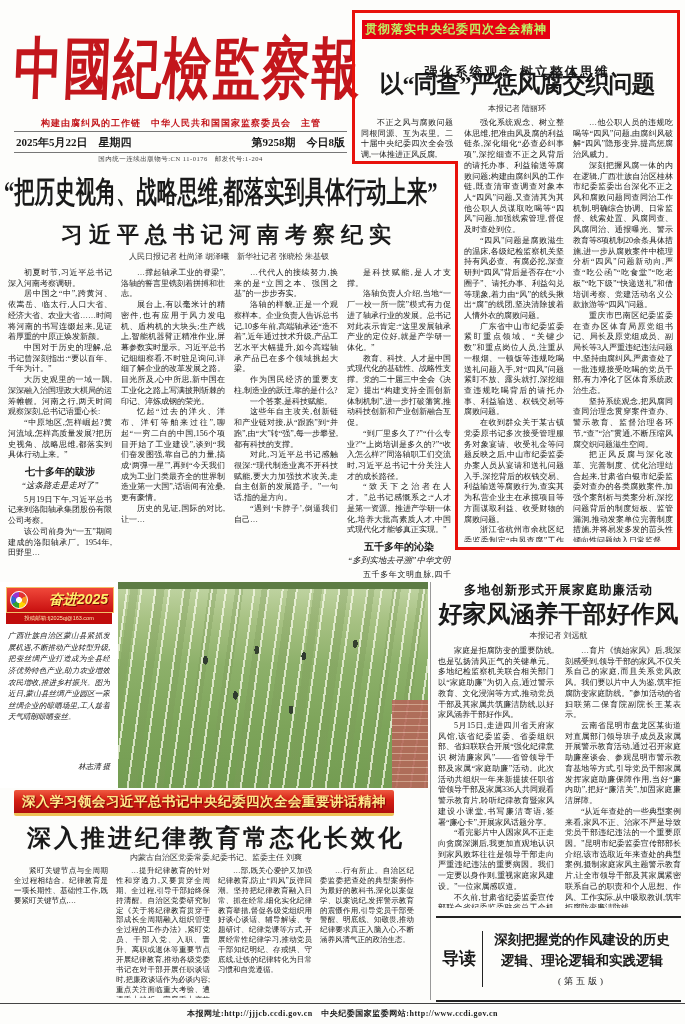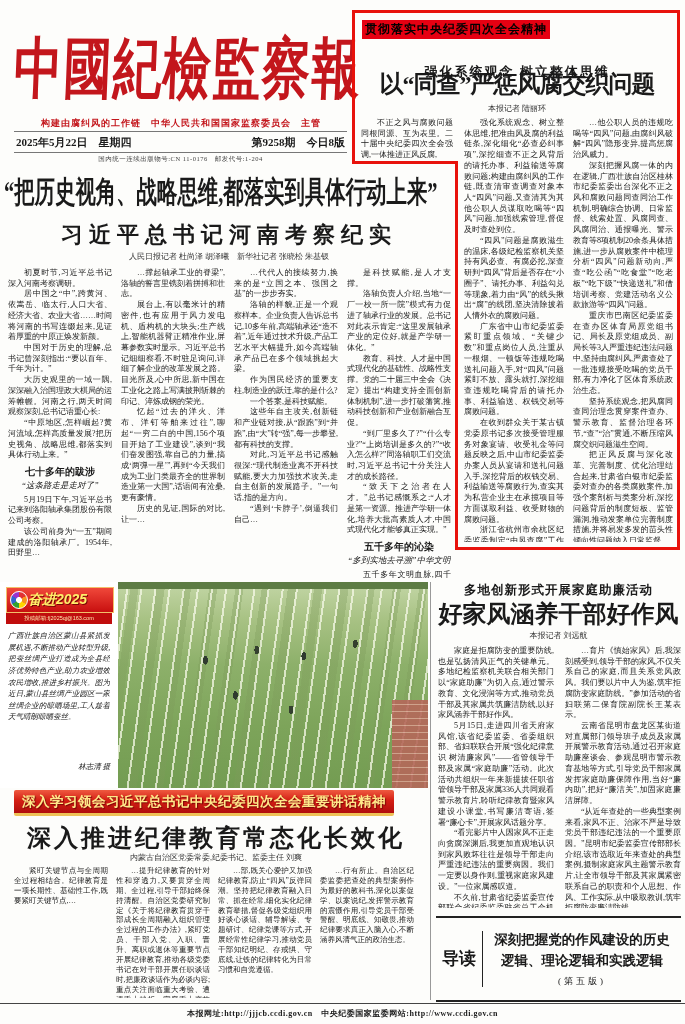--- a/index.html
+++ b/index.html
@@ -4,21 +4,21 @@
 <title>中国纪检监察报</title>
 <style>
   html,body{margin:0;padding:0;}
   body{width:685px;height:1024px;position:relative;background:#fdfdfb;font-family:"Liberation Serif","DejaVu Serif",serif;color:#1a1a1a;overflow:hidden;}
   .abs{position:absolute;}
   .redline{background:#e8120c;}
   .masthead-title{font-weight:bold;color:#c3161c;font-size:66px;white-space:nowrap;transform:scaleX(0.73) skewX(-3deg);transform-origin:0 50%;font-family:"DejaVu Serif","Liberation Serif",serif;letter-spacing:2px;}
   .org-line{color:#c3161c;font-size:9px;font-weight:bold;letter-spacing:1px;text-align:center;}
   .dateline{display:flex;justify-content:space-between;font-size:11px;font-weight:600;}
   .pubcode{font-size:6.5px;color:#444;text-align:center;letter-spacing:.5px;}
-  .box-banner{background:#e60012;color:#000000;font-weight:bold;font-size:12px;line-height:19px;text-align:center;letter-spacing:1px;}
+  .box-banner{background:#e60012;color:#bef264;font-weight:bold;font-size:12px;line-height:19px;text-align:center;letter-spacing:1px;}
   .box-kicker{font-size:13px;font-weight:bold;text-align:center;letter-spacing:2px;}
   .box-headline{font-size:24px;font-weight:bold;text-align:center;letter-spacing:-1px;white-space:nowrap;}
   .byline{font-size:8px;color:#333;text-align:center;}
   .col{position:absolute;overflow:hidden;font-size:8px;line-height:1.34;text-align:justify;color:#1a1a1a;}
   .col-sm{font-size:7.5px;line-height:1.32;}
   .para{margin:0;text-indent:2em;}
   .para.h{text-indent:0;text-align:center;font-weight:bold;font-size:10px;margin:4px 0 2px;}
   .para.q{text-indent:0;text-align:center;font-style:italic;font-size:8.5px;margin:0 0 3px;}
   .main-headline-inner{display:inline-block;white-space:nowrap;transform:scaleX(0.68);transform-origin:0 50%;font-size:30px;font-weight:bold;letter-spacing:0;}
   .subhead{font-size:22px;font-weight:bold;letter-spacing:6px;text-align:center;}
@@ -34,21 +34,21 @@
     radial-gradient(4px 7px at 55% 55%, #2f3a2f 60%, transparent 61%),
     radial-gradient(4px 7px at 68% 62%, #34402f 60%, transparent 61%),
     linear-gradient(180deg,#5d7c44 0px,#5d7c44 7px,transparent 7px),
     repeating-linear-gradient(98deg, rgba(246,249,231,0.75) 0 2px, transparent 2px 14px),
     repeating-linear-gradient(98deg, rgba(125,155,90,0.35) 0 8px, transparent 8px 26px),
     linear-gradient(180deg,#c3d6a6 0%,#a8c284 18%,#8db06a 40%,#7da45a 70%,#739c52 100%);}
   .brick{background:repeating-linear-gradient(0deg,#b5685a 0 6px,#d8a291 6px 7px),repeating-linear-gradient(90deg,rgba(0,0,0,.12) 0 10px,transparent 10px 11px);opacity:.9;}
   .caption-panel{background:#fff;}
   .caption-text{font-size:7.5px;line-height:1.55;font-style:italic;text-align:justify;}
   .credit{font-size:7.5px;text-align:right;font-style:italic;}
-  .badge{background:linear-gradient(180deg,#f0483a,#c80f0f);border:1px solid #f2c06a;border-radius:0;display:flex;align-items:center;gap:0;padding:0 3px;}
+  .badge{background:linear-gradient(180deg,#f0483a,#c80f0f);border:1px solid #f2c06a;border-radius:0;display:flex;align-items:center;gap:21px;padding:0 3px;}
   .pinwheel{width:16px;height:16px;border-radius:50%;flex:0 0 16px;background:radial-gradient(circle 3px at 50% 50%, #fff 95%, transparent),conic-gradient(#e23333 0 60deg,#f7941d 0 120deg,#ffd700 0 180deg,#33a033 0 240deg,#3366cc 0 300deg,#9933cc 0 360deg);border:1px solid #fff;}
   .badge-text{color:#ffef6a;font-weight:bold;font-style:italic;font-size:14px;text-shadow:1px 1px 0 #7a0606;font-family:"Liberation Sans",sans-serif;}
   .badge-strip{background:#c00d0d;color:#ffe9b0;font-size:5.5px;text-align:center;line-height:11px;font-family:"Liberation Sans",sans-serif;}
   .guide-box{border-top:2px solid #222;border-bottom:2px solid #222;display:flex;align-items:center;}
   .guide-label{width:34px;font-size:17px;font-weight:bold;text-align:center;line-height:1.35;word-break:break-all;padding:0 6px;}
   .guide-sep{width:1px;height:56px;background:#222;}
   .guide-title{font-size:13.5px;font-weight:bold;text-align:center;line-height:1.55;}
   .guide-page{font-size:9px;text-align:center;letter-spacing:3px;margin-top:3px;}
   .footer-text{font-size:8px;font-weight:bold;text-align:center;letter-spacing:.5px;}
   .hline{background:#777;height:1px;}

